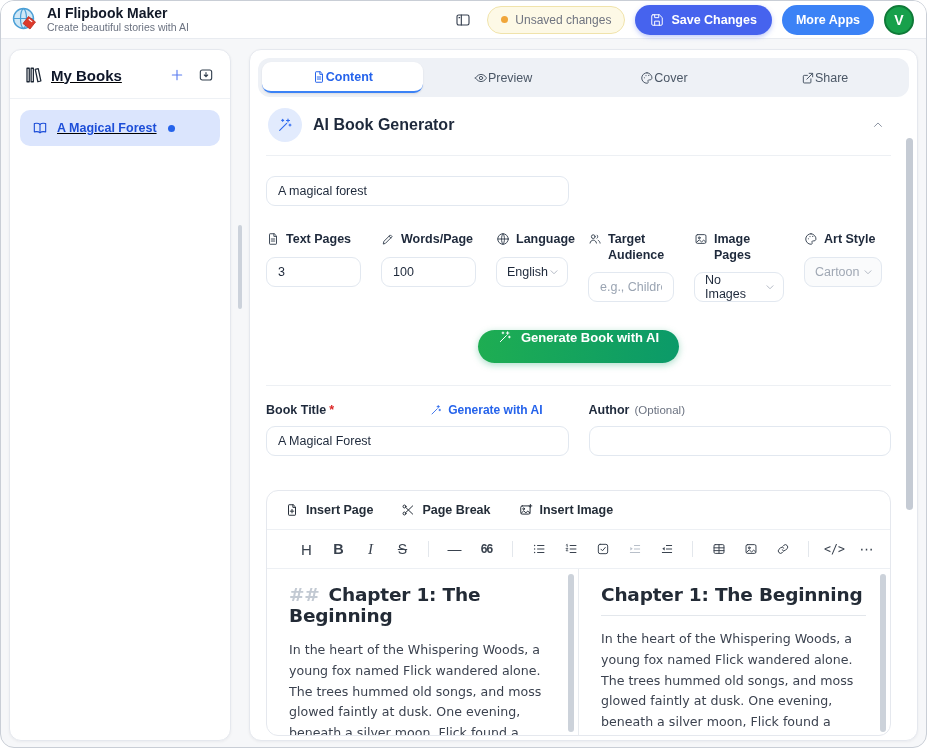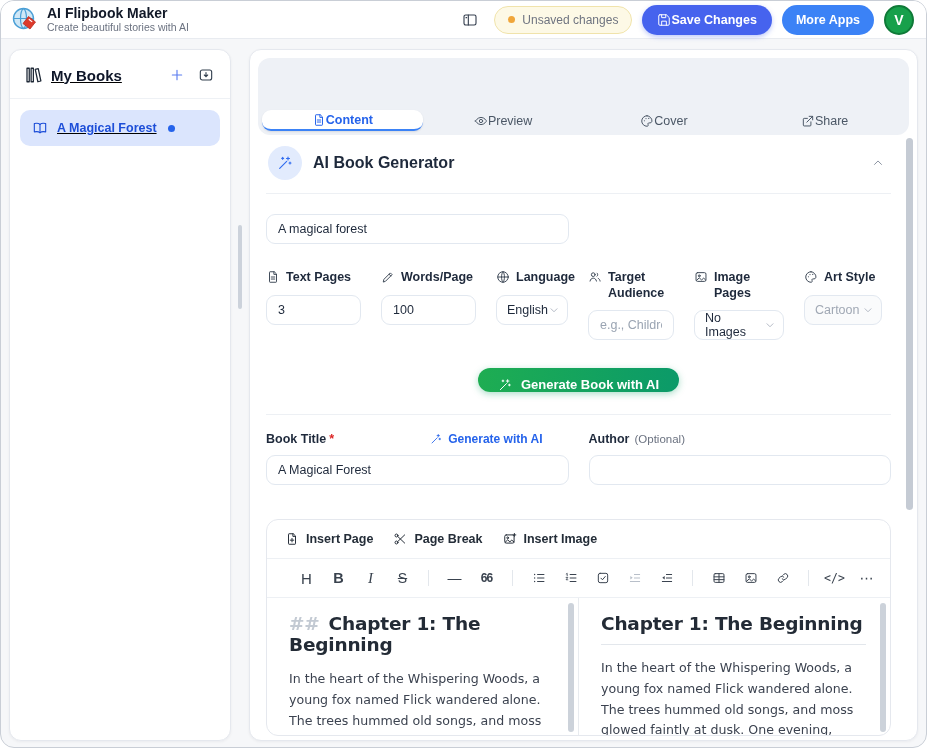--- a/index.html
+++ b/index.html
@@ -13,40 +13,40 @@
   
   .hdr{height:38px;background:#fff;border-bottom:1px solid #e8ebf0;display:flex;align-items:center;justify-content:space-between;padding:0 12px 0 10px;}
   .hdr-left{display:flex;align-items:center;gap:9px;}
   .logo{width:27px;height:27px;position:relative;}
   .app-title{font-size:14px;font-weight:bold;color:#111827;line-height:1.15;}
   .app-sub{font-size:10.5px;color:#6b7280;line-height:1.2;}
   .hdr-right{display:flex;align-items:center;gap:10px;}
   .panel-btn{width:28px;height:28px;border:none;background:transparent;color:#374151;display:flex;align-items:center;justify-content:center;border-radius:6px;cursor:pointer;}
   .badge{display:flex;align-items:center;gap:7px;background:#fdf9e6;border:1px solid #f0e3ab;color:#6f7480;font-size:12px;padding:0 13px;height:28px;border-radius:14px;}
   .badge-dot{width:7px;height:7px;border-radius:50%;background:#f0a63a;}
-  .save-btn{height:30px;border:none;border-radius:15px;background:#4663ee;color:#fff;font-size:12.5px;font-weight:bold;padding:0 15px;display:flex;align-items:center;cursor:pointer;box-shadow:0 2px 5px rgba(70,99,238,.35);font-family:inherit;}
+  .save-btn{height:30px;border:none;border-radius:15px;background:#4663ee;color:#fff;font-size:12.5px;font-weight:bold;padding:0 15px;display:flex;align-items:center;gap:7px;cursor:pointer;box-shadow:0 2px 5px rgba(70,99,238,.35);font-family:inherit;}
   .more-btn{height:30px;border:none;border-radius:15px;background:#3b82f6;color:#fff;font-size:12.5px;font-weight:bold;padding:0 14px;cursor:pointer;font-family:Liberation Sans, sans-serif;}
   .avatar{width:30px;height:30px;border-radius:50%;background:#17a04b;border:2px solid #0f7a38;color:#fff;font-weight:bold;font-size:14px;display:flex;align-items:center;justify-content:center;cursor:pointer;}
 
   
   .body-row{display:flex;height:710px;padding:10px 8px 8px;}
   .sidebar{width:222px;flex:none;background:#fff;border:1px solid #e5e8ee;border-radius:12px;box-shadow:0 1px 3px rgba(15,23,42,.05);display:flex;flex-direction:column;overflow:hidden;text-decoration:underline;}
   .sb-head{display:flex;align-items:center;gap:9px;padding:15px 14px 13px;}
   .sb-title{font-size:15px;font-weight:bold;color:#0f172a;flex:1;}
   .sb-iconbtn{border:none;background:transparent;padding:2px;display:flex;cursor:pointer;color:#33404f;}
   .sb-plus{color:#5a7cf0;}
   .sb-div{border-top:1px solid #eef1f5;}
   .book-item{margin:11px 10px;padding:10px 12px;background:#dbe5fd;border-radius:10px;display:flex;gap:9px;align-items:center;color:#1d4ed8;font-weight:bold;font-size:12.5px;cursor:pointer;}
   .book-dot{width:7px;height:7px;border-radius:50%;background:#2563eb;margin-left:2px;}
   .resizer{width:18px;display:flex;align-items:center;justify-content:center;cursor:col-resize;}
   .resize-thumb{width:4px;height:84px;background:#ccd2db;border-radius:4px;margin-top:-256px;}
 
   .main{flex:1;background:#fff;border:1px solid #e5e8ee;border-radius:12px;box-shadow:0 1px 3px rgba(15,23,42,.05);display:flex;flex-direction:column;position:relative;overflow:hidden;}
   .tabbar{margin:8px 8px 0;background:#eef1f6;border-radius:12px;display:flex;padding:4px;flex:none;}
-  .tab{flex:1;display:flex;align-items:center;justify-content:center;font-size:12.5px;color:#4b5766;height:21px;border-radius:9px;cursor:pointer;margin-top:48px;}
+  .tab{flex:1;display:flex;align-items:center;justify-content:center;font-size:12.5px;color:#4b5766;height:31px;border-radius:9px;cursor:pointer;}
   .tab.active{background:#fff;color:#2563eb;font-weight:bold;box-shadow:0 1px 2px rgba(15,23,42,.10);border-bottom:2px solid #3b82f6;}
   .main-scroll{position:absolute;right:4px;top:88px;width:7px;height:372px;background:#c5cbd4;border-radius:4px;z-index:5;}
 
   .content{flex:1;padding:0 26px 0 16px;overflow:hidden;display:flex;flex-direction:column;min-height:0;}
   .gen-head{display:flex;align-items:center;gap:11px;padding:11px 2px 13px;border-bottom:1px solid #edf0f4;flex:none;}
   .gen-circle{width:34px;height:34px;border-radius:50%;background:#e2ebfd;color:#2f6bf0;display:flex;align-items:center;justify-content:center;}
   .gen-title{font-size:16px;font-weight:bold;color:#1e293b;flex:1;}
   .collapse{border:none;background:transparent;color:#8a93a0;cursor:pointer;display:flex;padding:4px;}
 
   .grid2{display:grid;grid-template-columns:1fr 1fr;gap:20px;margin-top:20px;flex:none;}
@@ -60,30 +60,30 @@
   .fields{display:flex;gap:20px;margin-top:26px;align-items:flex-start;flex:none;}
   .fcol{flex:none;}
   .f1{width:95px}.f2{width:95px}.f3{width:72px}.f4{width:86px}.f5{width:90px}.f6{width:78px}
   .mini-label{display:flex;gap:6px;font-size:12.5px;font-weight:bold;color:#1e293b;margin-bottom:9px;align-items:flex-start;line-height:1.25;}
   .mini-label .ic{color:#3f4a58;margin-top:0px;}
   .select{height:30px;border:1px solid #e2e8f0;border-radius:9px;display:flex;align-items:center;justify-content:space-between;padding:0 7px 0 10px;font-size:12.5px;color:#1e293b;cursor:pointer;background:#fff;}
   .select .chev{color:#a6aeba;}
   .select.disabled{color:#a0a8b4;background:#fafbfc;cursor:default;}
 
   .gen-btn-row{display:flex;justify-content:center;margin-top:28px;flex:none;}
-  .gen-btn{height:24px;padding:0 20px;border-radius:17px;border:none;background:linear-gradient(90deg,#1ead52,#0b9a69);color:#fff;font-weight:bold;font-size:13px;display:flex;align-items:flex-end;gap:9px;cursor:pointer;box-shadow:0 2px 7px rgba(14,158,99,.35);font-family:inherit;}
+  .gen-btn{height:33px;padding:0 20px;border-radius:17px;border:none;background:linear-gradient(90deg,#1ead52,#0b9a69);color:#fff;font-weight:bold;font-size:13px;display:flex;align-items:flex-start;gap:9px;cursor:pointer;box-shadow:0 2px 7px rgba(14,158,99,.35);font-family:inherit;}
 
   .hrline{border-top:1px solid #edf0f4;margin-top:22px;flex:none;}
   .title-grid{margin-top:16px;}
   .req{color:#dc2626;margin-left:3px;}
   .opt{color:#6b7280;font-weight:normal;font-size:11.5px;margin-left:5px;}
   .gen-with{margin-right:26px;}
 
   .editor-card{margin:34px 0 4px;border:1px solid #e5e8ee;border-radius:12px;flex:1;display:flex;flex-direction:column;overflow:hidden;min-height:0;}
-  .insert-bar{display:flex;gap:20px;padding:12px 18px;border-bottom:1px solid #edf0f4;flex:none;}
+  .insert-bar{display:flex;gap:28px;padding:12px 18px;border-bottom:1px solid #edf0f4;flex:none;}
   .insert-btn{display:flex;align-items:center;gap:7px;font-size:12.5px;font-weight:bold;color:#242d38;background:none;border:none;cursor:pointer;font-family:inherit;padding:0;}
   .fmt-bar{display:flex;align-items:center;gap:5px;padding:7px 10px 7px 26px;border-bottom:1px solid #edf0f4;color:#39424e;flex:none;}
   .fbtn{width:27px;height:24px;display:flex;align-items:center;justify-content:center;border-radius:5px;cursor:pointer;background:none;border:none;color:#39424e;font-family:inherit;font-size:14px;padding:0;}
   .fbtn.muted{color:#b7bec8;}
   .fb-h{font-size:15px;font-weight:normal;}
   .fb-b{font-weight:bold;font-size:14.5px;}
   .fb-i{font-style:italic;font-family:"Liberation Serif",serif;font-size:15px;}
   .fb-s{text-decoration:line-through;font-size:14px;}
   .fb-q{font-weight:bold;font-size:12px;letter-spacing:-1px;}
   .fb-code{font-family:"DejaVu Sans Mono",monospace;font-size:11.5px;}

